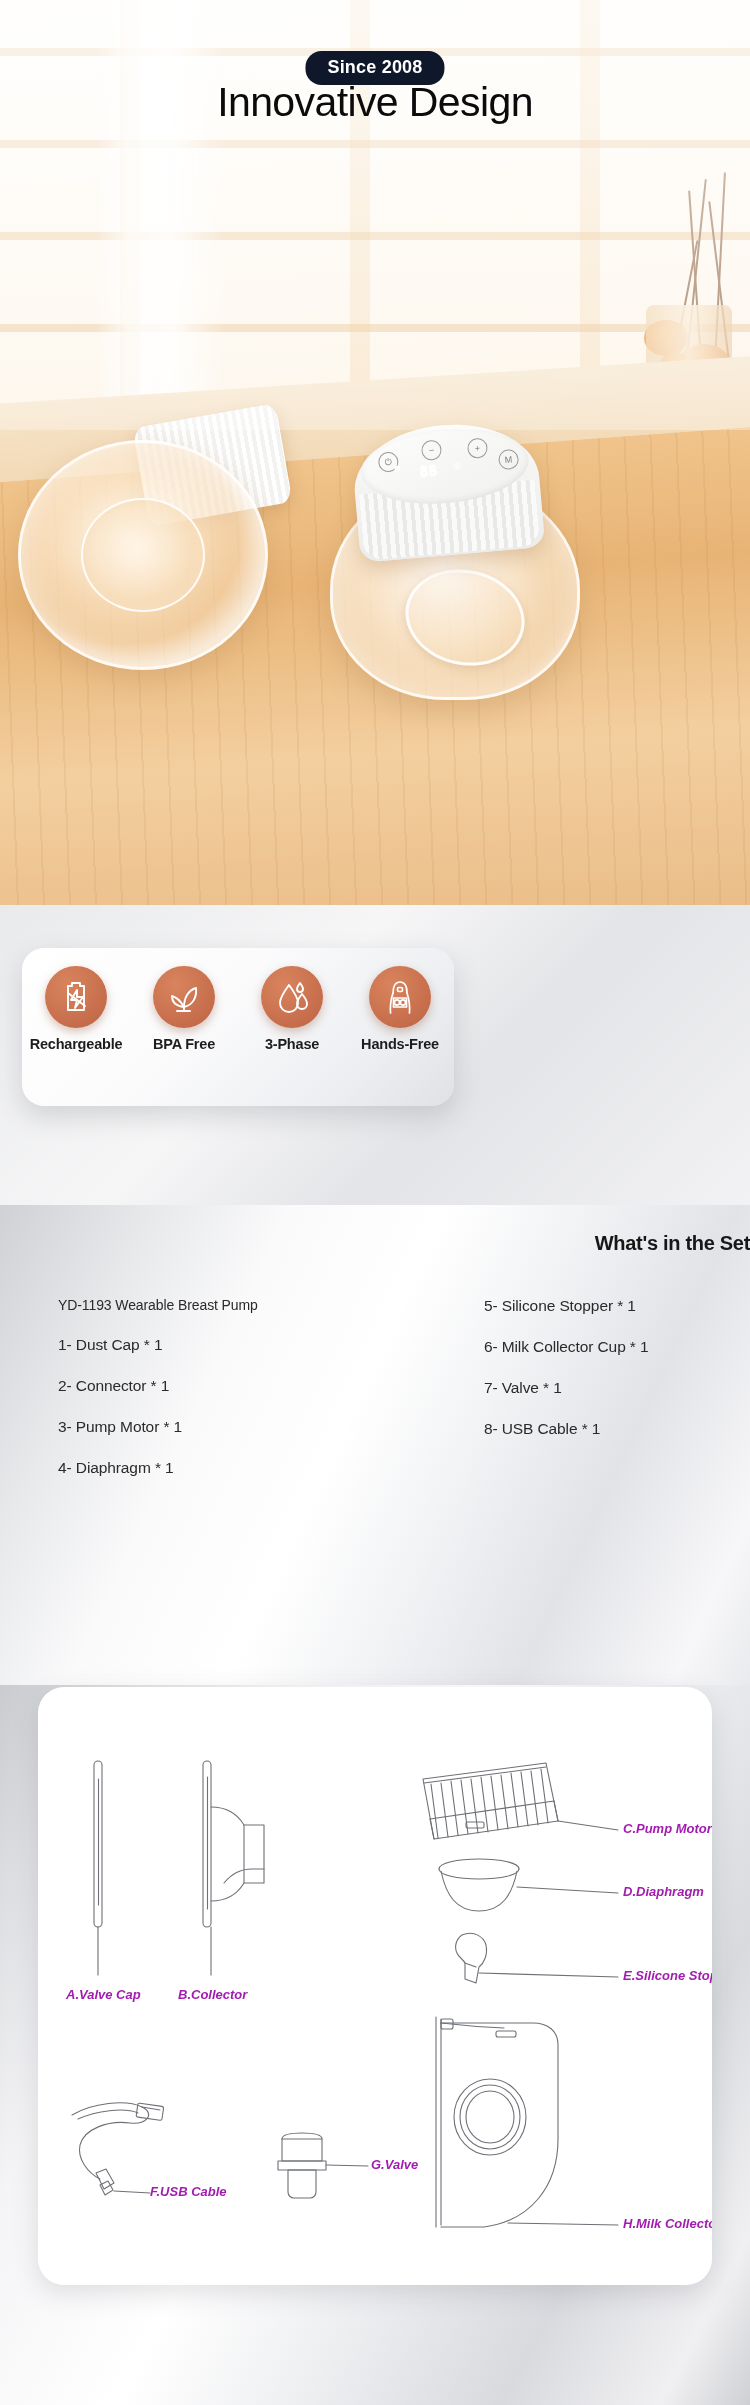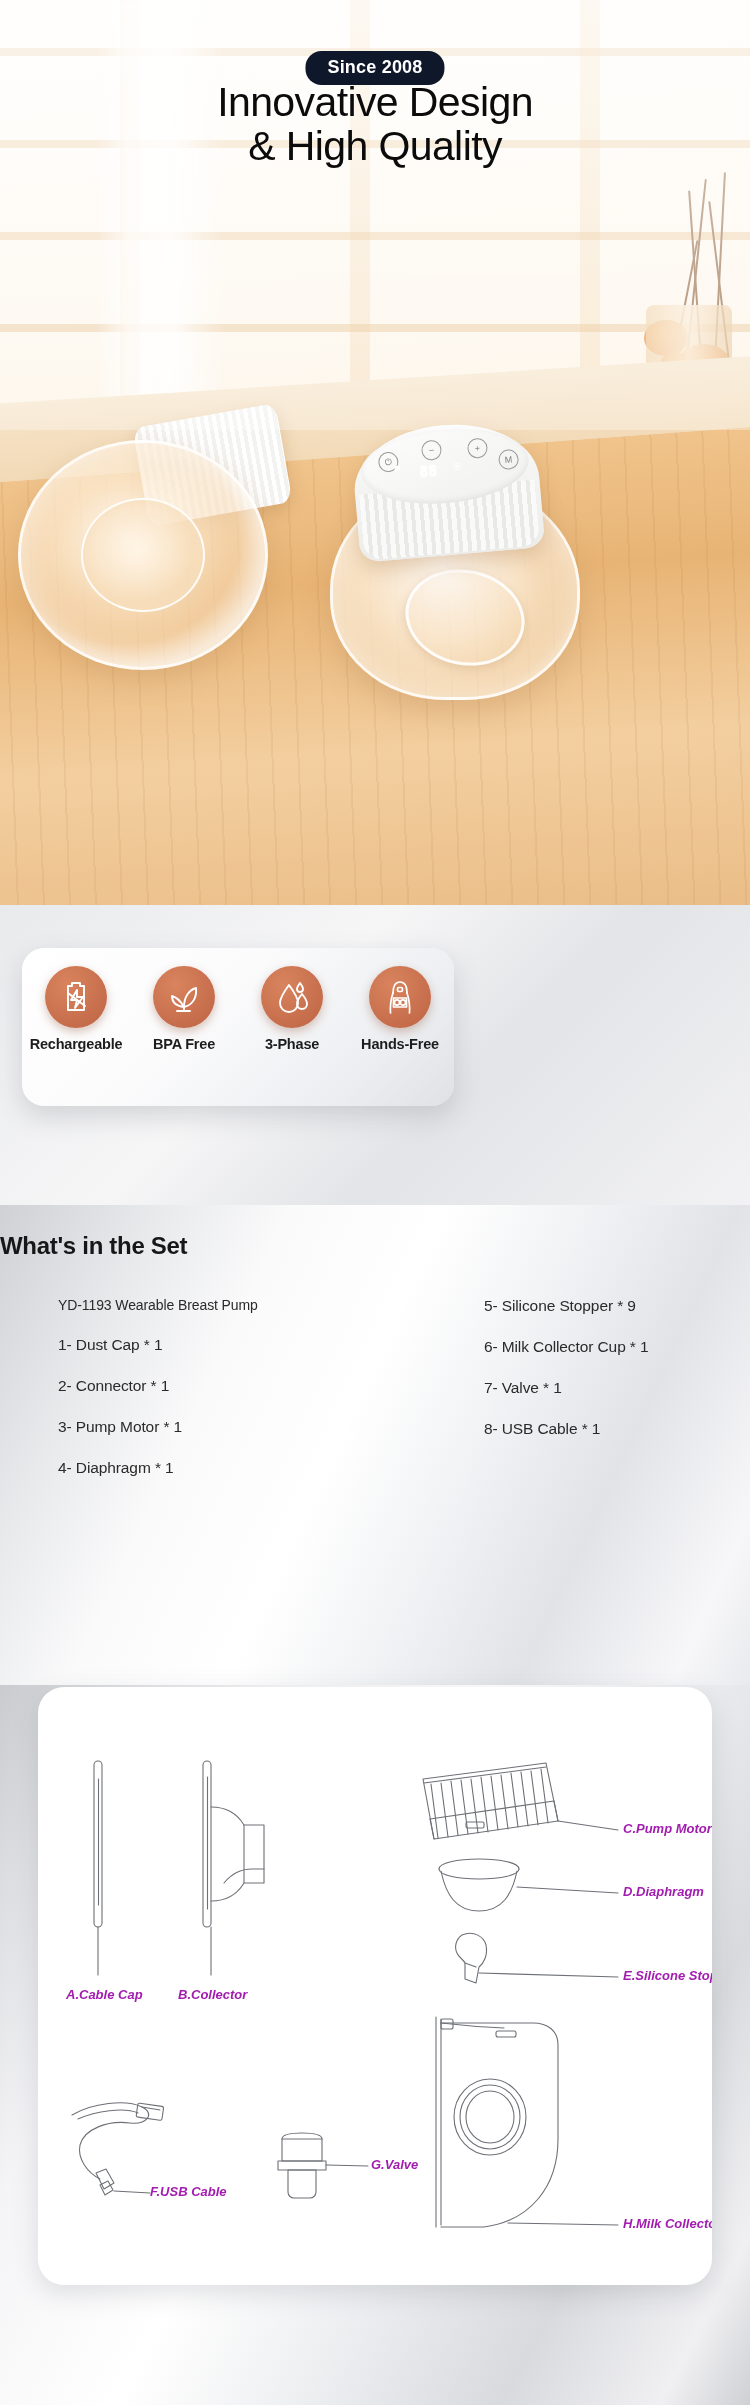--- a/index.html
+++ b/index.html
@@ -246,22 +246,22 @@
     position: absolute;
     left: 0; top: 1205px; width: 750px; height: 480px;
     background:
       linear-gradient(115deg,
         #cfd1d5 0%, #e8e9eb 16%, #fafafb 30%,
         #ffffff 46%, #f2f3f5 60%, #e2e3e7 76%, #f7f7f9 92%, #e9eaed 100%);
   }
   .set-title {
     position: absolute;
     left: 0; right: 0; top: 27px;
-    text-align: left;
-    font-size: 24px;
+    text-align: right;
+    font-size: 20px;
     font-weight: bold;
     color: #171717;
     letter-spacing: -0.3px;
   }
   .set-cols {
     position: absolute;
     left: 0; top: 92px; width: 750px;
     display: flex;
     gap: 44px;
   }
@@ -357,21 +357,20 @@
         <div class="lcd-seg" style="left:92px; top:34px; font-size:8px;">⦿</div>
       </div>
     </div>
   </div>
 
   <div class="hero-washout"></div>
 
   <div class="badge" style="background: #0f172a;">Since 2008</div>
   <div class="hero-title">
     <div>Innovative Design</div>
-    <div>&amp; High Quality</div>
   </div>
 </section>
 
 <section class="features-band">
   <div class="features-card">
 
     <div class="feature">
       <div class="feature-icon">
         <svg width="32" height="36" viewBox="0 0 32 36" fill="none" stroke="#ffffff" stroke-width="1.9" stroke-linecap="round" stroke-linejoin="round">
           <path d="M12 4 h8 v3 h4 v24 h-16 V7 h4 z"></path>
@@ -427,21 +426,21 @@
   <h2 class="set-title">What's in the Set</h2>
   <div class="set-cols">
     <div class="set-col">
       <div class="set-item head">YD-1193 Wearable Breast Pump</div>
       <div class="set-item">1- Dust Cap * 1</div>
       <div class="set-item">2- Connector * 1</div>
       <div class="set-item">3- Pump Motor * 1</div>
       <div class="set-item">4- Diaphragm * 1</div>
     </div>
     <div class="set-col right">
-      <div class="set-item">5- Silicone Stopper * 9</div>
+      <div class="set-item">5- Silicone Stopper * 1</div>
       <div class="set-item">6- Milk Collector Cup * 1</div>
       <div class="set-item">7- Valve * 1</div>
       <div class="set-item">8- USB Cable * 1</div>
     </div>
   </div>
 </section>
 
 <section class="parts-band">
   <div class="parts-card">
 
@@ -522,21 +521,21 @@
         <path d="M403 336 C420 338 442 340 466 341"></path>
         <rect x="403" y="332" width="12" height="10" rx="2"></rect>
         <rect x="458" y="344" width="20" height="6" rx="2"></rect>
         <ellipse cx="452" cy="430" rx="36" ry="38"></ellipse>
         <ellipse cx="452" cy="430" rx="30" ry="32"></ellipse>
         <ellipse cx="452" cy="430" rx="24" ry="26"></ellipse>
         <path d="M470 536 L580 538"></path>
       </g>
     </svg>
 
-    <div class="part-label" style="left:28px;  top:300px;">A.Cable Cap</div>
+    <div class="part-label" style="left:28px;  top:300px;">A.Valve Cap</div>
     <div class="part-label" style="left:140px; top:300px;">B.Collector</div>
     <div class="part-label" style="left:585px; top:134px;">C.Pump Motor</div>
     <div class="part-label" style="left:585px; top:197px;">D.Diaphragm</div>
     <div class="part-label" style="left:585px; top:281px;">E.Silicone Stopper</div>
     <div class="part-label" style="left:112px; top:497px;">F.USB Cable</div>
     <div class="part-label" style="left:333px; top:470px;">G.Valve</div>
     <div class="part-label" style="left:585px; top:529px;">H.Milk Collector Cup</div>
   </div>
 
 </section>

